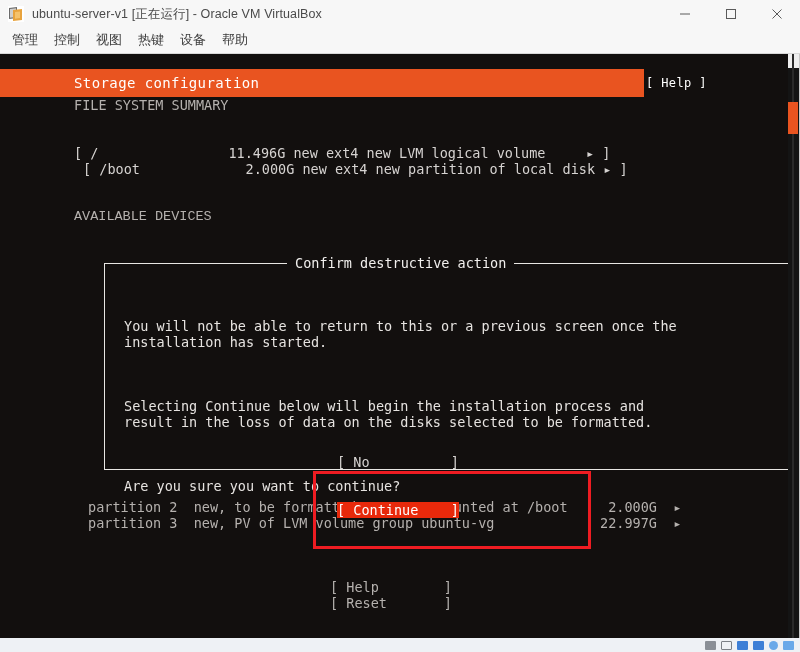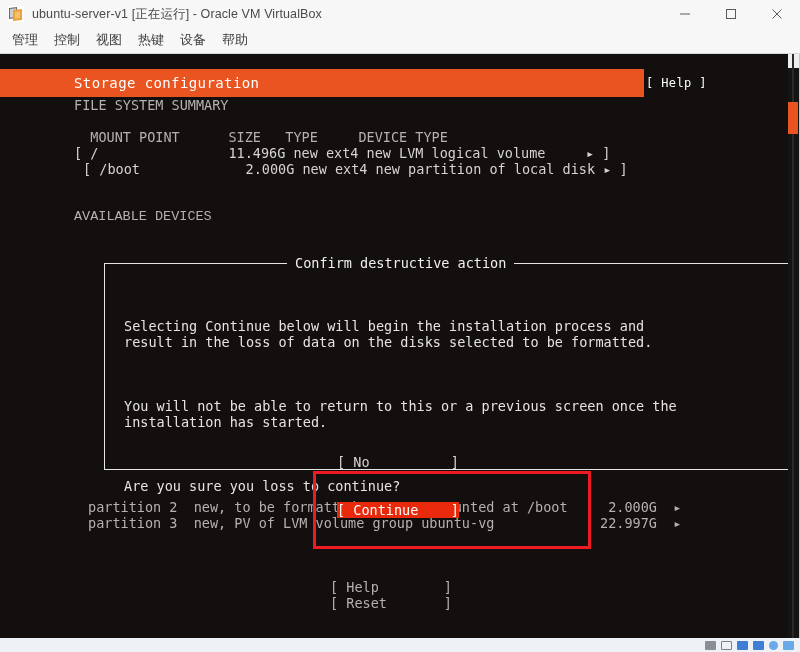--- a/index.html
+++ b/index.html
@@ -309,41 +309,40 @@
 
   <div class="console">
     <div class="console-inner">
 
       <div class="tui-header">
         <span class="tui-header-title">Storage configuration</span>
         <span class="tui-header-help">[ Help ]</span>
       </div>
 
       <div class="tui dim fs-title">FILE SYSTEM SUMMARY</div>
-      <div class="tui dim fs-head">  MOUNT POINT      SIZE   TYPE     DEVICE TYPE</div>
       <div class="tui fs-row1">[ /                11.496G new ext4 new LVM logical volume     ▸ ]</div>
       <div class="tui fs-row2">[ /boot             2.000G new ext4 new partition of local disk ▸ ]</div>
 
       <div class="tui dim avail-title">AVAILABLE DEVICES</div>
 
       <div class="tui dim part-row1">partition 2  new, to be formatted as ext4, mounted at /boot     2.000G  ▸</div>
       <div class="tui dim part-row2">partition 3  new, PV of LVM volume group ubuntu-vg             22.997G  ▸</div>
 
       <div class="tui dim btn-done">[ Help        ]</div>
       <div class="tui dim btn-reset">[ Reset       ]</div>
       <div class="tui dim btn-back">[ Back        ]</div>
 
       <div class="dialog">
         <div class="dialog-legend">Confirm destructive action</div>
         <div class="dialog-body">
+          <div class="dlg-p">You will not be able to return to this or a previous screen once the
+installation has started.</div>
           <div class="dlg-p">Selecting Continue below will begin the installation process and
 result in the loss of data on the disks selected to be formatted.</div>
-          <div class="dlg-p">You will not be able to return to this or a previous screen once the
-installation has started.</div>
-          <div class="dlg-p">Are you sure you loss to continue?</div>
+          <div class="dlg-p">Are you sure you want to continue?</div>
         </div>
         <div class="dlg-buttons">
           <span class="dlg-btn">[ No          ]</span>
           <span class="dlg-btn selected">[ Continue    ]</span>
         </div>
       </div>
 
       <div class="annot-box"></div>
 
     </div>

